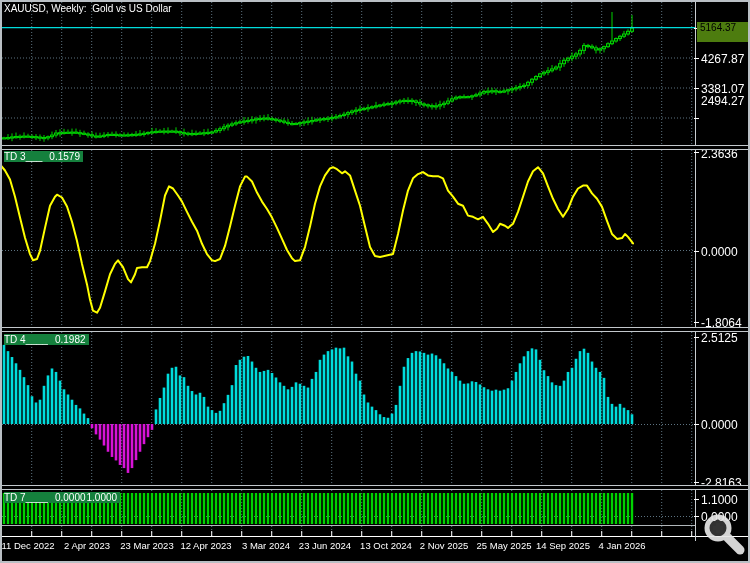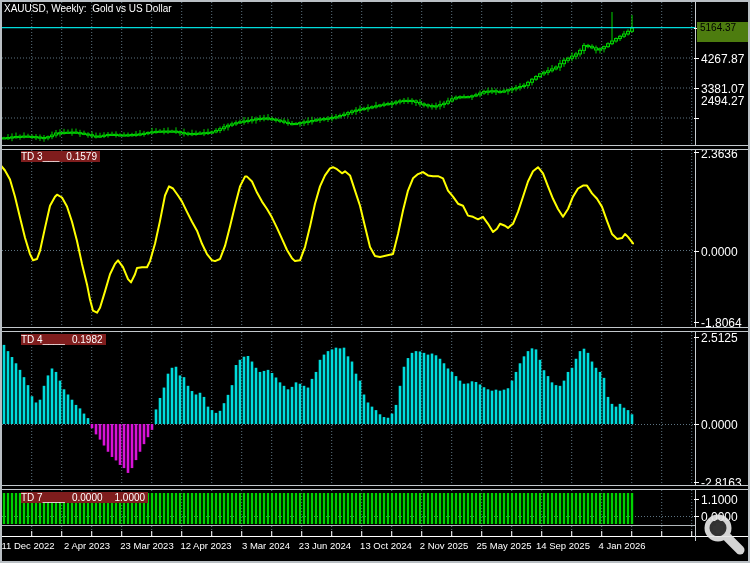--- a/index.html
+++ b/index.html
@@ -1,23 +1,23 @@
 <!DOCTYPE html>
 <html><head>
 <meta charset="utf-8">
 <style>
   html,body{margin:0;padding:0;background:#777;}
   .win{position:relative;width:750px;height:563px;background:#000;overflow:hidden;
        font-family:"Liberation Sans",sans-serif;color:#fff;}
   .frame{position:absolute;inset:0;border:2px solid #b9bfc4;pointer-events:none;z-index:50;}
   #chartsvg{position:absolute;left:0;top:0;z-index:1;}
   .title{position:absolute;left:4px;top:3px;font-size:10px;color:#fff;z-index:10;white-space:pre;}
-  .hdr{position:absolute;left:21px;font-size:10px;color:#fff;z-index:10;background:#7f1d1d;padding:0 3px 0 0;white-space:pre;}
+  .hdr{position:absolute;left:4px;font-size:10px;color:#fff;z-index:10;background:#15803d;padding:0 3px 0 0;white-space:pre;}
   .hdr .hv{margin-left:7px;}
-  .hdr .hv2{margin-left:12px;}
+  .hdr .hv2{margin-left:1px;}
   .badge{position:absolute;left:697px;top:22px;width:49px;height:20px;background:#4d7c0f;
          color:#000;font-size:10px;line-height:12px;padding-left:3px;z-index:12;}
   .sl{position:absolute;left:701px;width:48px;font-size:12px;color:#fff;z-index:10;}
   .al{position:absolute;top:540px;width:64px;text-align:center;font-size:9.5px;color:#fff;z-index:10;}
   .divider{position:absolute;left:0;width:750px;height:5px;box-sizing:border-box;background:#000;
            border-top:1px solid #c2c7cb;border-bottom:1px solid #c2c7cb;z-index:20;cursor:ns-resize;}
   .mag{position:absolute;left:701px;top:511px;z-index:40;opacity:0.92;cursor:pointer;}
 </style>
 </head>
 <body>

